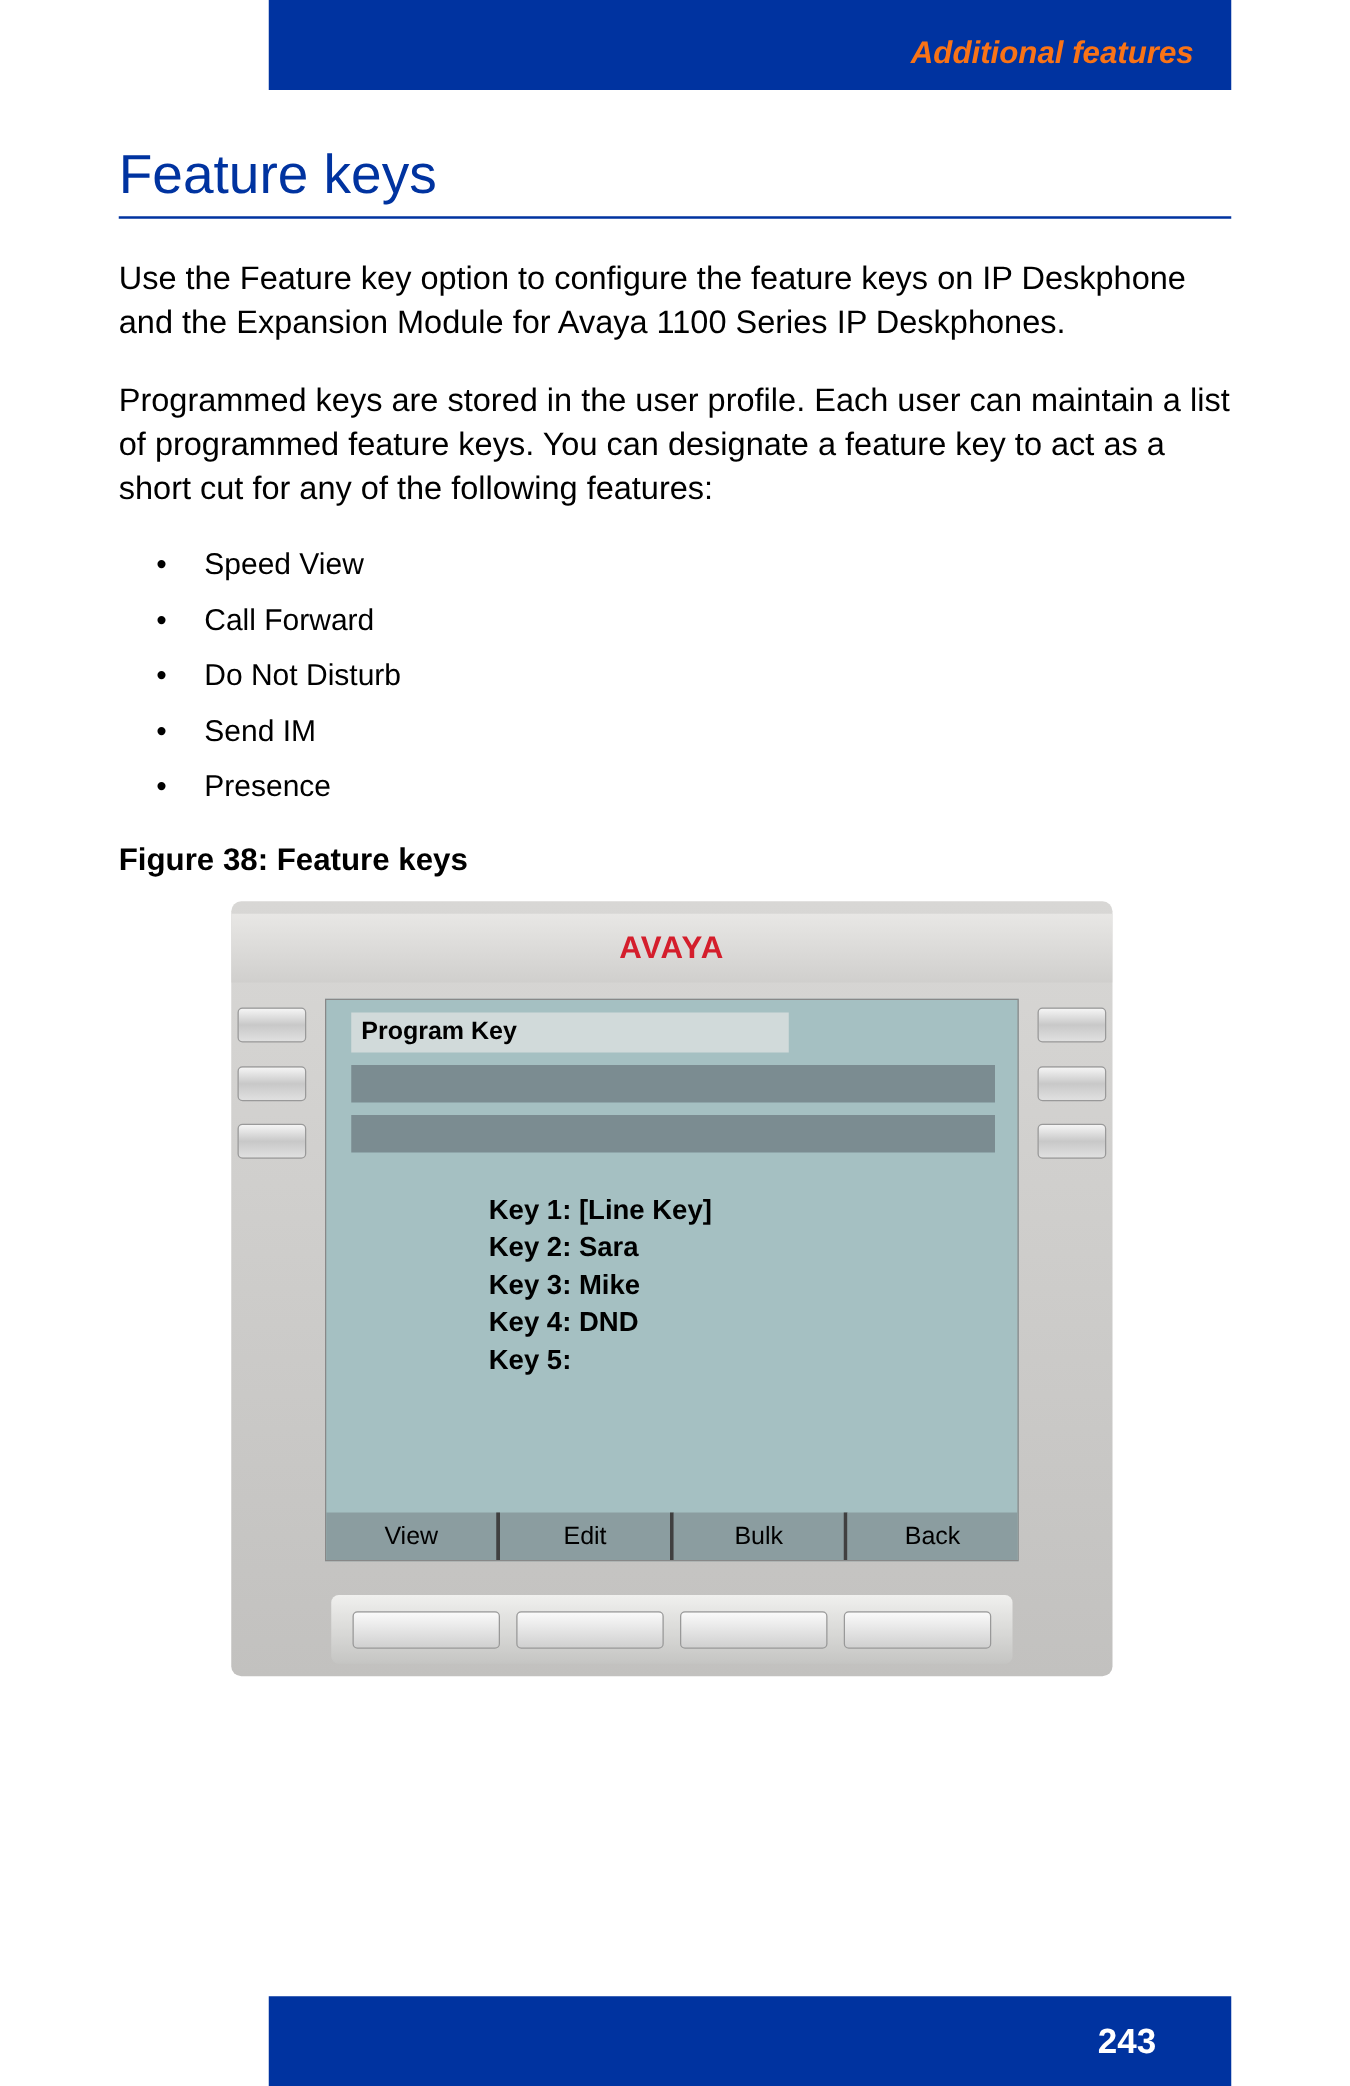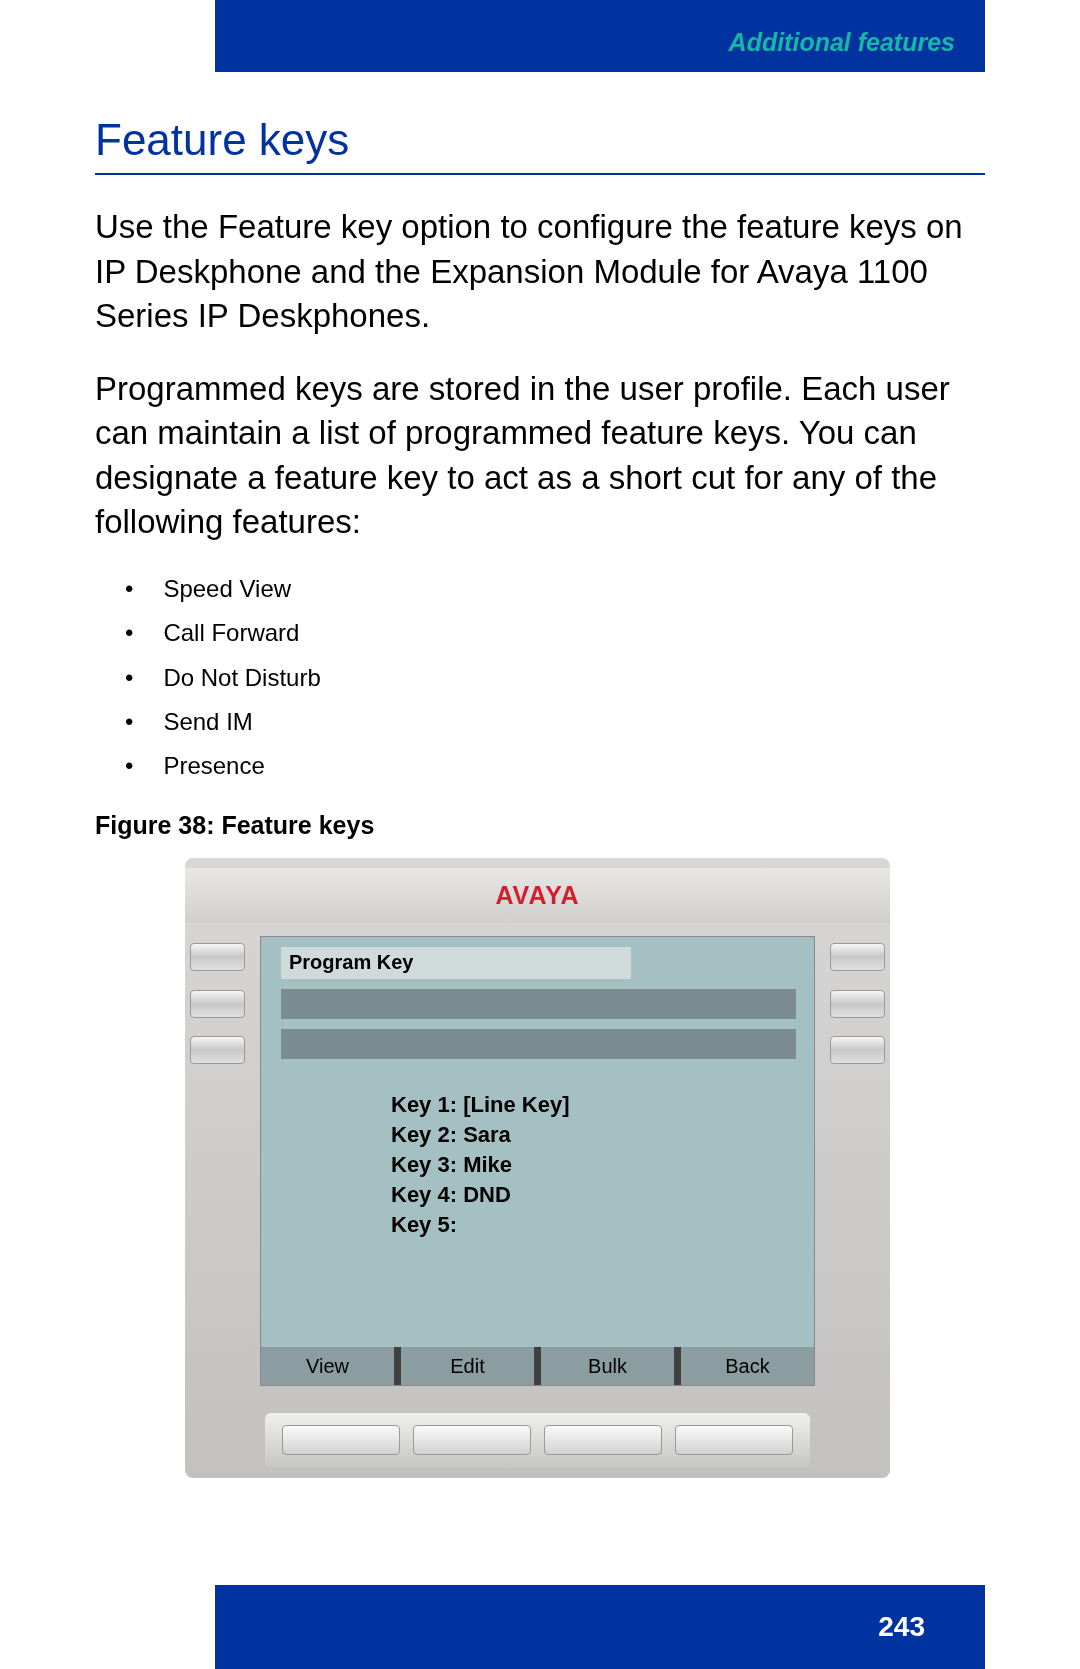--- a/index.html
+++ b/index.html
@@ -20,41 +20,41 @@
       left: 215px;
       width: 770px;
       height: 72px;
       background: #0033a0;
       display: flex;
       align-items: flex-end;
       justify-content: flex-end;
       padding: 0 30px 15px 0;
     }
     .header-text {
-      color: #14b8a6;
+      color: #f97316;
       font-weight: bold;
       font-style: italic;
       font-size: 25px;
     }
     .content-area {
       position: absolute;
       top: 115px;
       left: 95px;
       width: 890px;
     }
     .section-title {
       color: #0033a0;
       font-size: 44px;
       font-weight: normal;
       border-bottom: 2px solid #0033a0;
       padding-bottom: 8px;
       margin-bottom: 30px;
     }
     .paragraph {
-      font-size: 33px;
+      font-size: 26px;
       color: #000;
       line-height: 1.35;
       margin-bottom: 28px;
     }
     .bullet-list {
       margin-left: 30px;
       margin-bottom: 28px;
     }
     .bullet-item {
       font-size: 24px;
@@ -153,21 +153,21 @@
       position: absolute;
       bottom: 0;
       left: 0;
       width: 100%;
       height: 38px;
       display: flex;
     }
     .softkey {
       flex: 1;
       background: #8b9da0;
-      border-right: 7px solid #404040;
+      border-right: 3px solid #404040;
       text-align: center;
       font-size: 20px;
       color: #000;
       line-height: 38px;
     }
     .softkey:last-child {
       border-right: none;
     }
     .side-button {
       position: absolute;
@@ -201,21 +201,21 @@
       height: 30px;
       background: linear-gradient(180deg, #fafafa 0%, #d0d0d0 100%);
       border-radius: 4px;
       border: 1px solid #999;
     }
     .footer-bar {
       position: absolute;
       bottom: 0;
       left: 215px;
       width: 770px;
-      height: 84px;
+      height: 72px;
       background: #0033a0;
       display: flex;
       align-items: center;
       justify-content: flex-end;
       padding-right: 60px;
     }
     .page-number {
       color: #fff;
       font-weight: bold;
       font-size: 28px;

